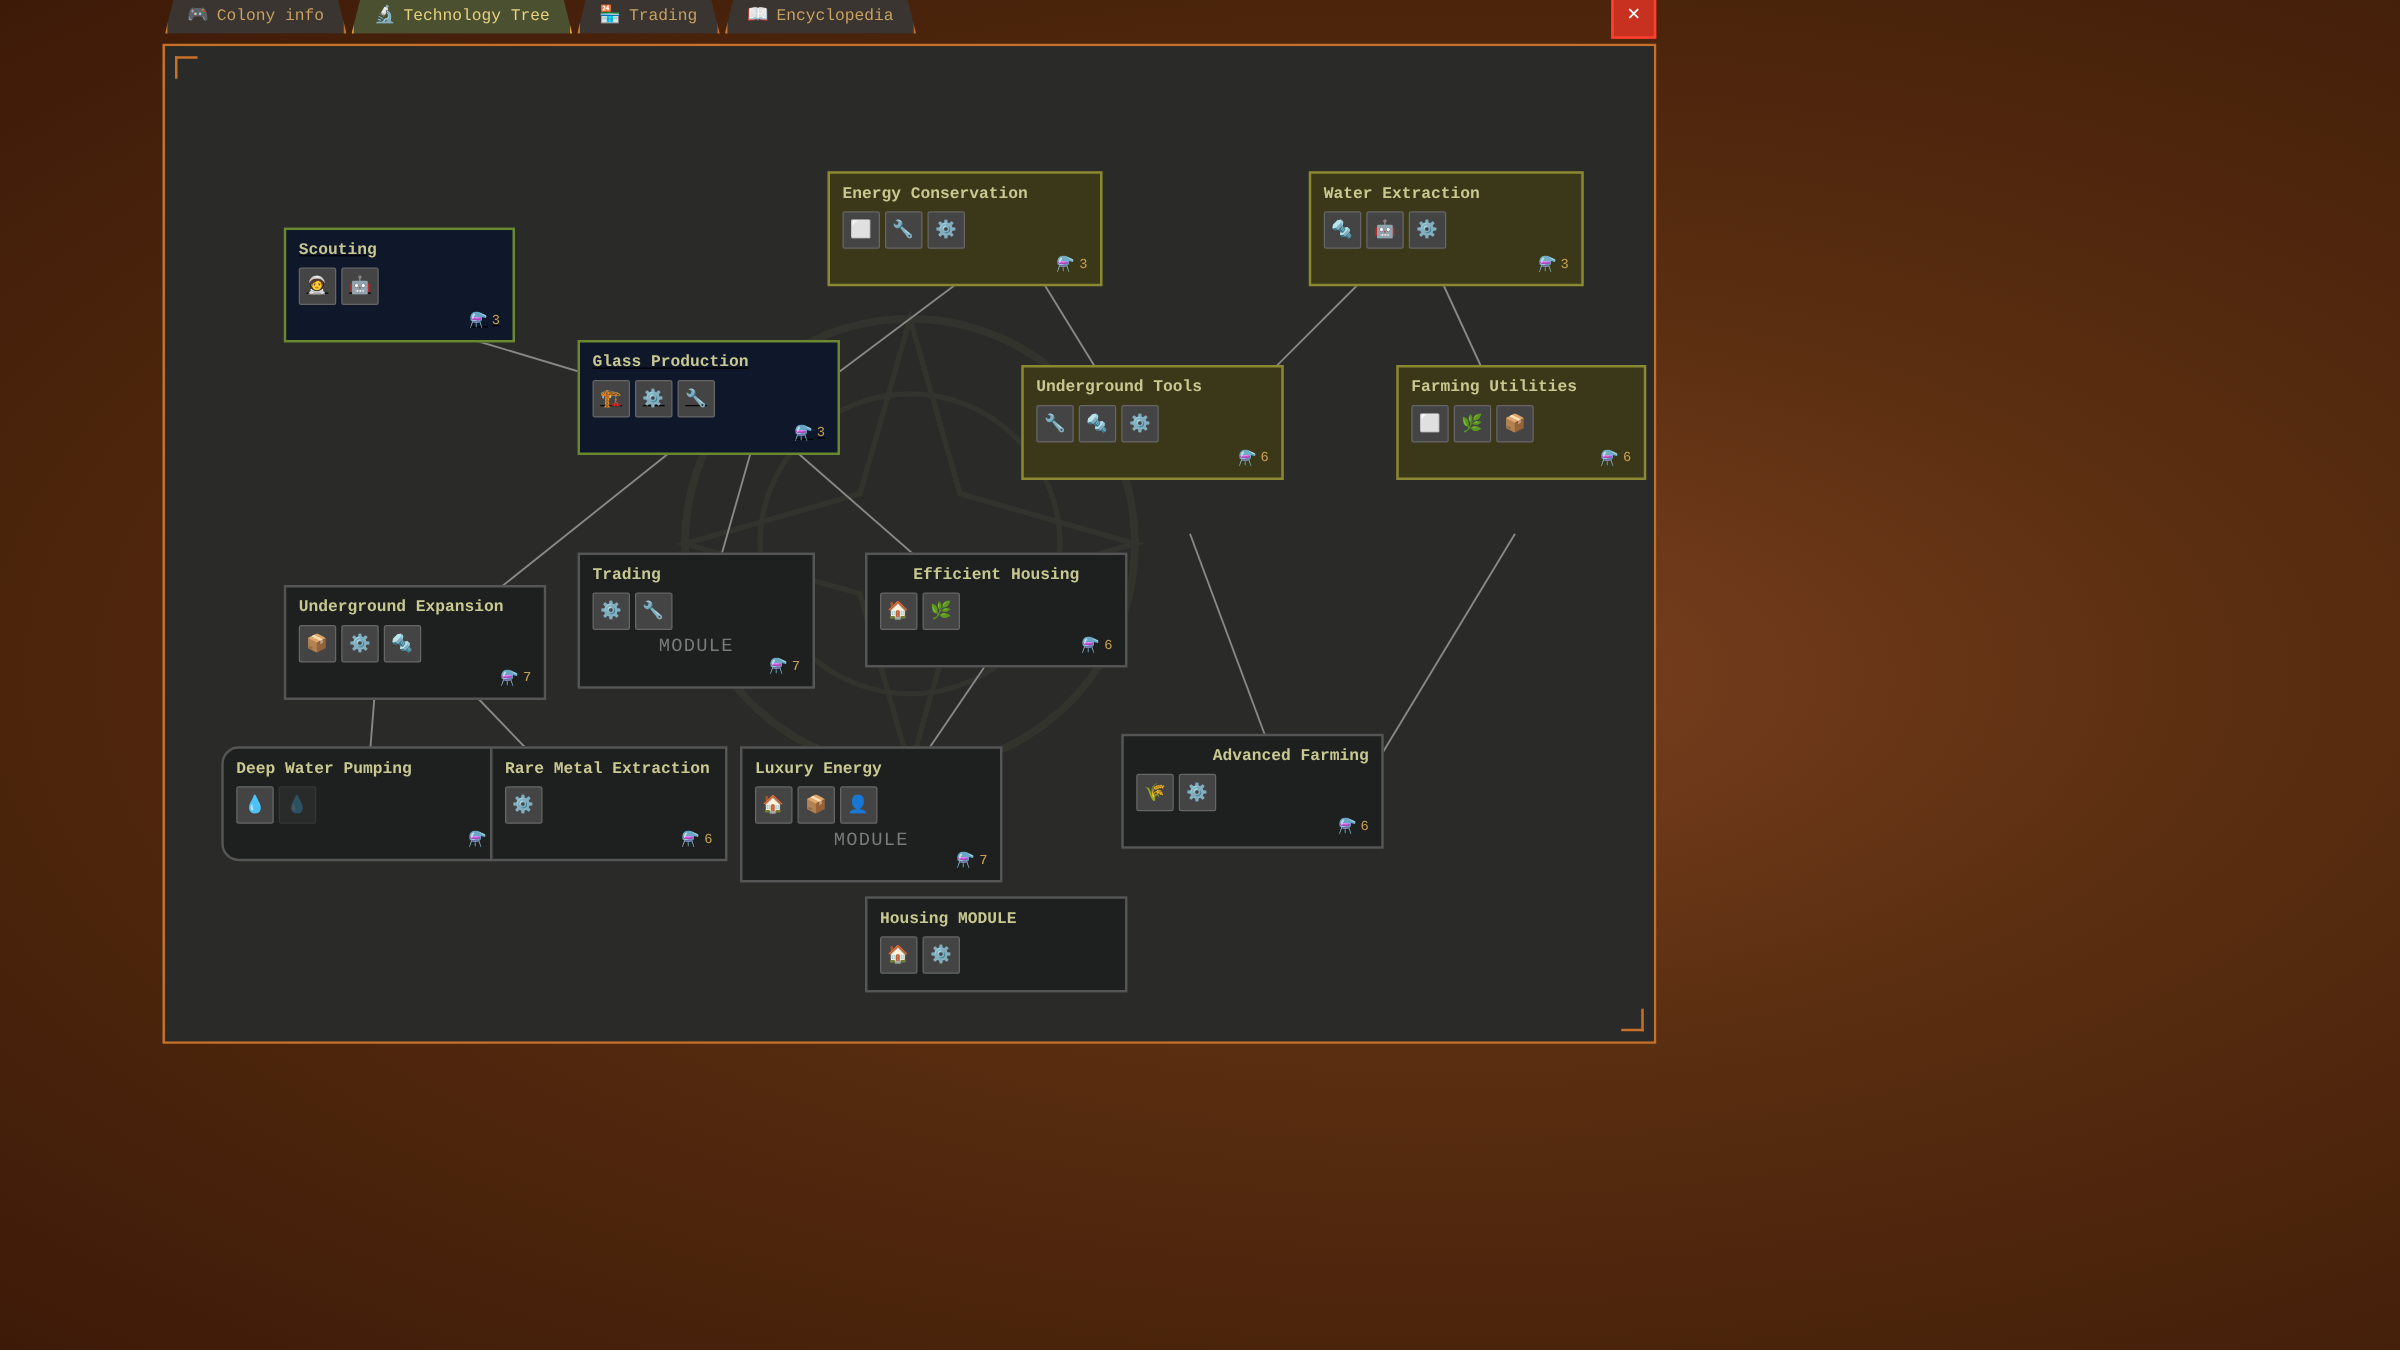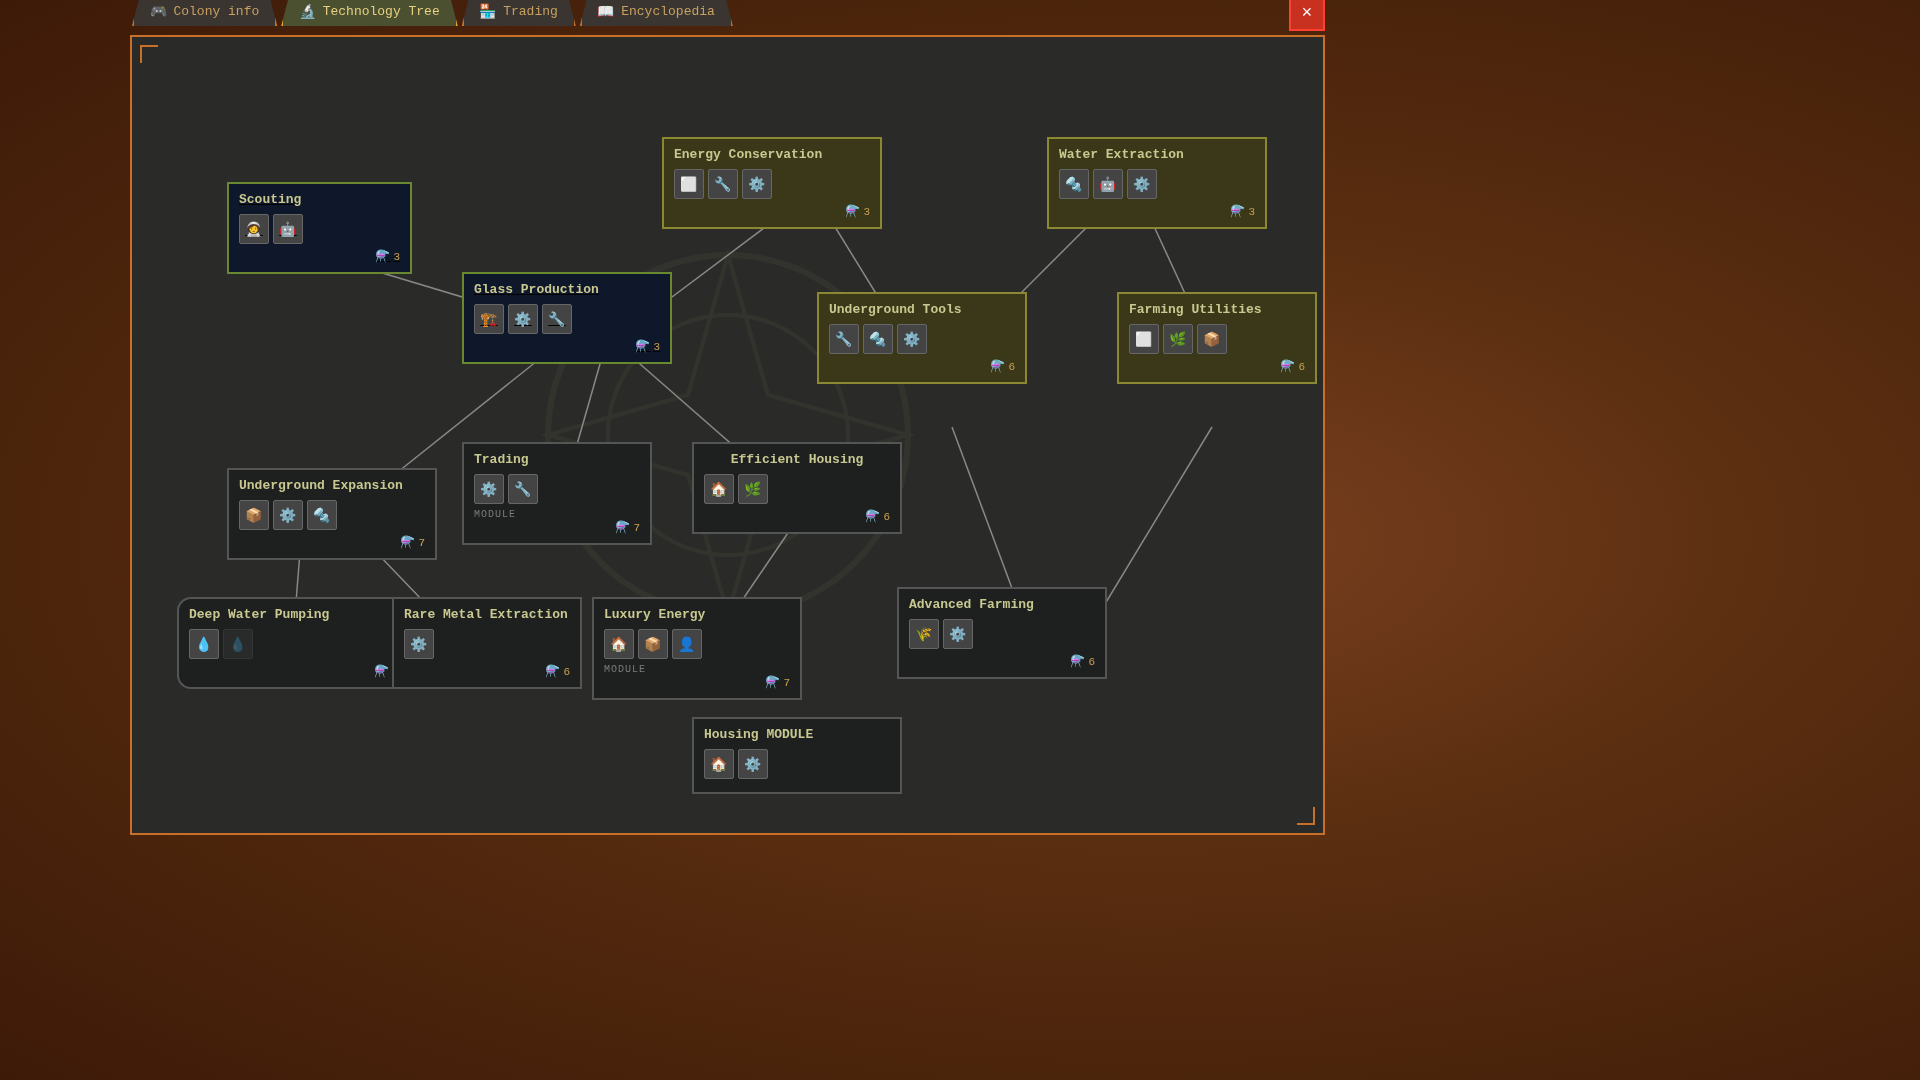--- a/index.html
+++ b/index.html
@@ -176,21 +176,22 @@
       color: #c8a050;
       font-size: 11px;
       justify-content: flex-end;
     }
     .cost-icon {
       font-size: 12px;
       color: #d4a030;
     }
     .module-label {
       color: #7a7a7a;
-      font-size: 10px;
+      font-size: 15px;
+      text-align: center;
       letter-spacing: 1px;
     }
   </style>
 </head>
 <body>
 
 <div class="main-window">
 
   <div class="tab-bar">
     <div class="tab">
@@ -398,21 +399,21 @@
         <div class="node-icon">📦</div>
         <div class="node-icon">👤</div>
       </div>
       <div class="module-label">MODULE</div>
       <div class="node-cost">
         <span class="cost-icon">⚗️</span>
         <span>7</span>
       </div>
     </div>
 
-    <div class="tech-node dark" style="left:765px; top:550px; width:210px;">
+    <div class="tech-node dark" style="left:765px; top:550px; width:210px;text-align:right;">
       <div class="node-title">Advanced Farming</div>
       <div class="node-icons">
         <div class="node-icon">🌾</div>
         <div class="node-icon">⚙️</div>
       </div>
       <div class="node-cost">
         <span class="cost-icon">⚗️</span>
         <span>6</span>
       </div>
     </div>

